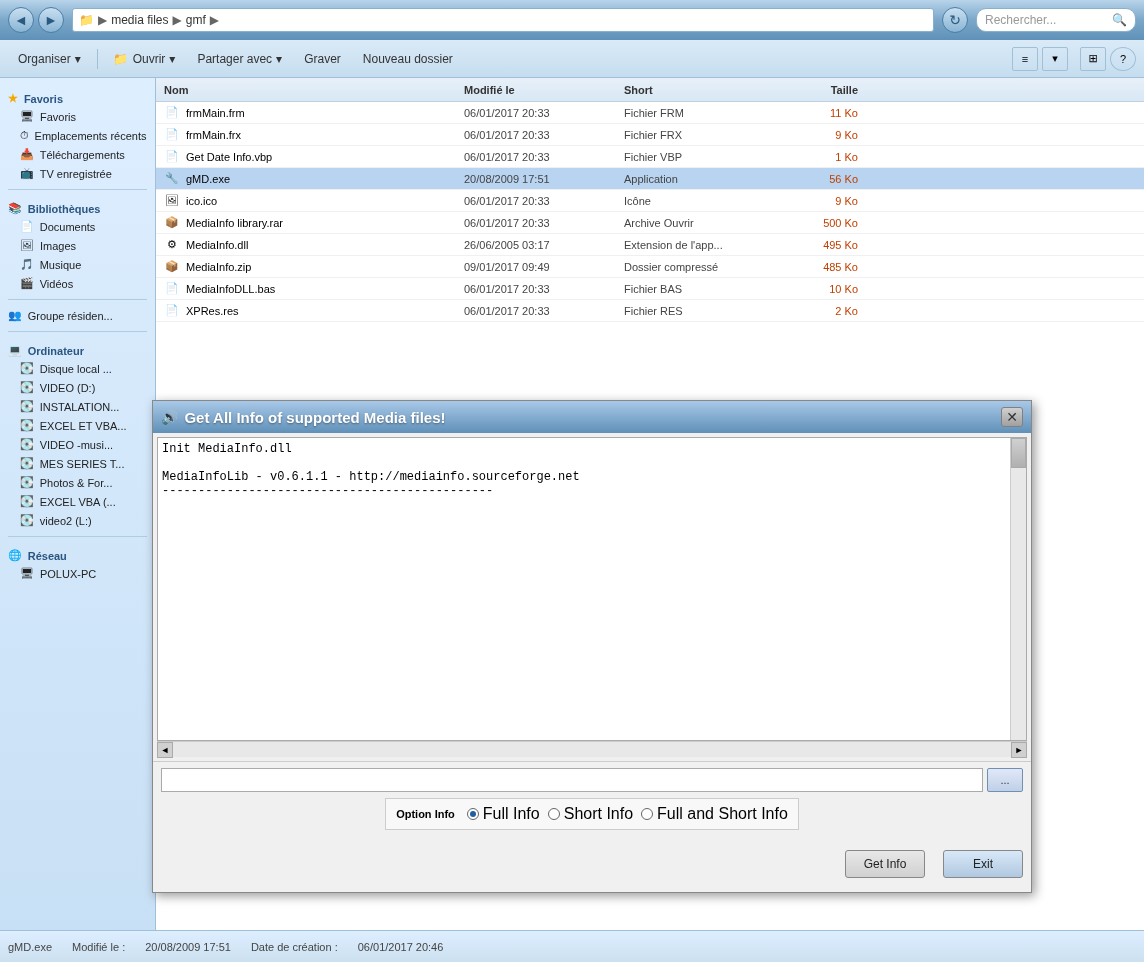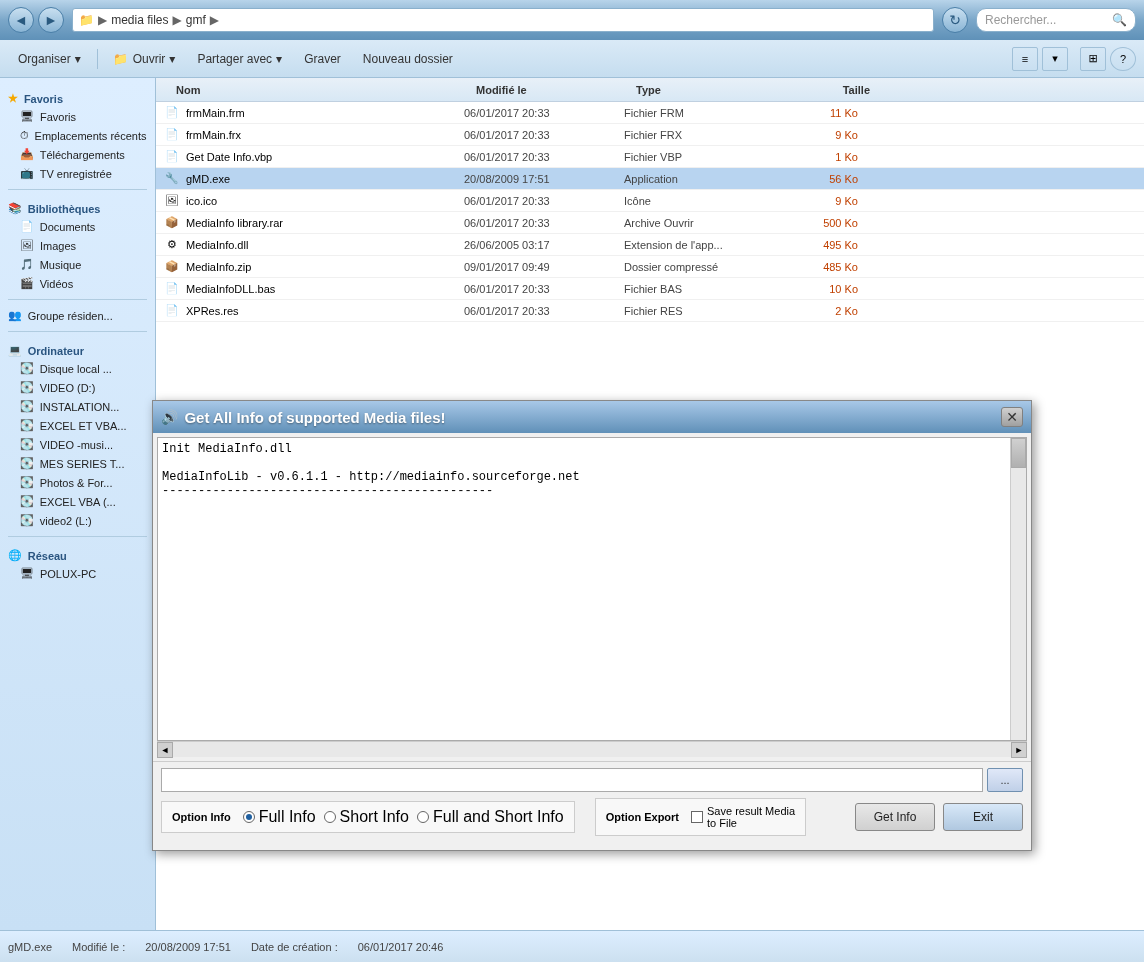--- a/index.html
+++ b/index.html
@@ -176,21 +176,21 @@
       align-items: center;
       background: linear-gradient(180deg, #e8f0f8, #d8e8f5);
       border-bottom: 1px solid #c0d0e0;
       height: 24px;
       font-size: 11px;
       font-weight: bold;
       color: #333;
       position: sticky;
       top: 0;
     }
-    .col-name { width: 300px; padding: 0 8px; flex-shrink: 0; margin-left: 12px; }
+    .col-name { width: 300px; padding: 0 8px; flex-shrink: 0; }
     .col-modified { width: 160px; padding: 0 8px; flex-shrink: 0; }
     .col-type { width: 150px; padding: 0 8px; flex-shrink: 0; }
     .col-size { width: 100px; padding: 0 8px; text-align: right; flex-shrink: 0; }
 
     .file-row {
       display: flex;
       align-items: center;
       height: 22px;
       border-bottom: 1px solid #f0f0f0;
       font-size: 11px;
@@ -329,20 +329,21 @@
     .dialog-bottom {
       padding: 6px 8px;
       background: #f0f0f0;
       border-top: 1px solid #ccc;
     }
     .dialog-options-row {
       display: flex;
       align-items: center;
       gap: 20px;
       margin-bottom: 8px;
+      flex-direction: column;
     }
     .option-group {
       display: flex;
       align-items: center;
       gap: 8px;
       border: 1px solid #ccc;
       padding: 6px 10px;
       background: #f8f8f8;
     }
     .option-group-label {
@@ -386,21 +387,21 @@
     }
     .checkbox-box {
       width: 12px; height: 12px;
       border: 1px solid #666;
       background: white;
     }
     .dialog-buttons {
       display: flex;
       justify-content: flex-end;
       align-items: flex-end;
-      gap: 8px;
+      gap: 18px;
     }
     .btn-browse {
       width: 36px; height: 24px;
       background: linear-gradient(180deg, #e0e8f8, #c0d0e8);
       border: 1px solid #7090b0;
       border-radius: 2px;
       cursor: pointer;
       display: flex; align-items: center; justify-content: center;
       font-size: 11px;
       color: #333;
@@ -585,21 +586,21 @@
       <div class="sidebar-item">
         <span>🖥</span>
         <span>POLUX-PC</span>
       </div>
     </div>
 
     <div class="file-list">
       <div class="file-list-header">
         <div class="col-name">Nom</div>
         <div class="col-modified">Modifié le</div>
-        <div class="col-type">Type</div>
+        <div class="col-type">Short</div>
         <div class="col-size">Taille</div>
       </div>
       <div id="file-rows-container">
           <div class="file-row">
     <div class="file-name">
       <span class="file-icon">📄</span>
       <span>frmMain.frm</span>
     </div>
     <div class="file-modified">06/01/2017 20:33</div>
     <div class="file-type">Fichier FRM</div>
@@ -745,27 +746,20 @@
           <div class="radio-item">
             <div class="radio-btn"></div>
             <span>Short Info</span>
           </div>
           <div class="radio-item">
             <div class="radio-btn"></div>
             <span>Full and Short Info</span>
           </div>
         </div>
 
-        <div class="export-group">
-          <span class="option-group-label">Option Export</span>
-          <div class="checkbox-item">
-            <div class="checkbox-box"></div>
-            <span style="font-size:11px;">Save result Media<br>to File</span>
-          </div>
-        </div>
 
         <div class="dialog-buttons" style="margin-left:auto;">
           <button class="btn-action">Get Info</button>
           <button class="btn-action" style="background:linear-gradient(180deg,#d8e8f8,#b0c8e0);">Exit</button>
         </div>
       </div>
     </div>
   </div>
 </div>
 

